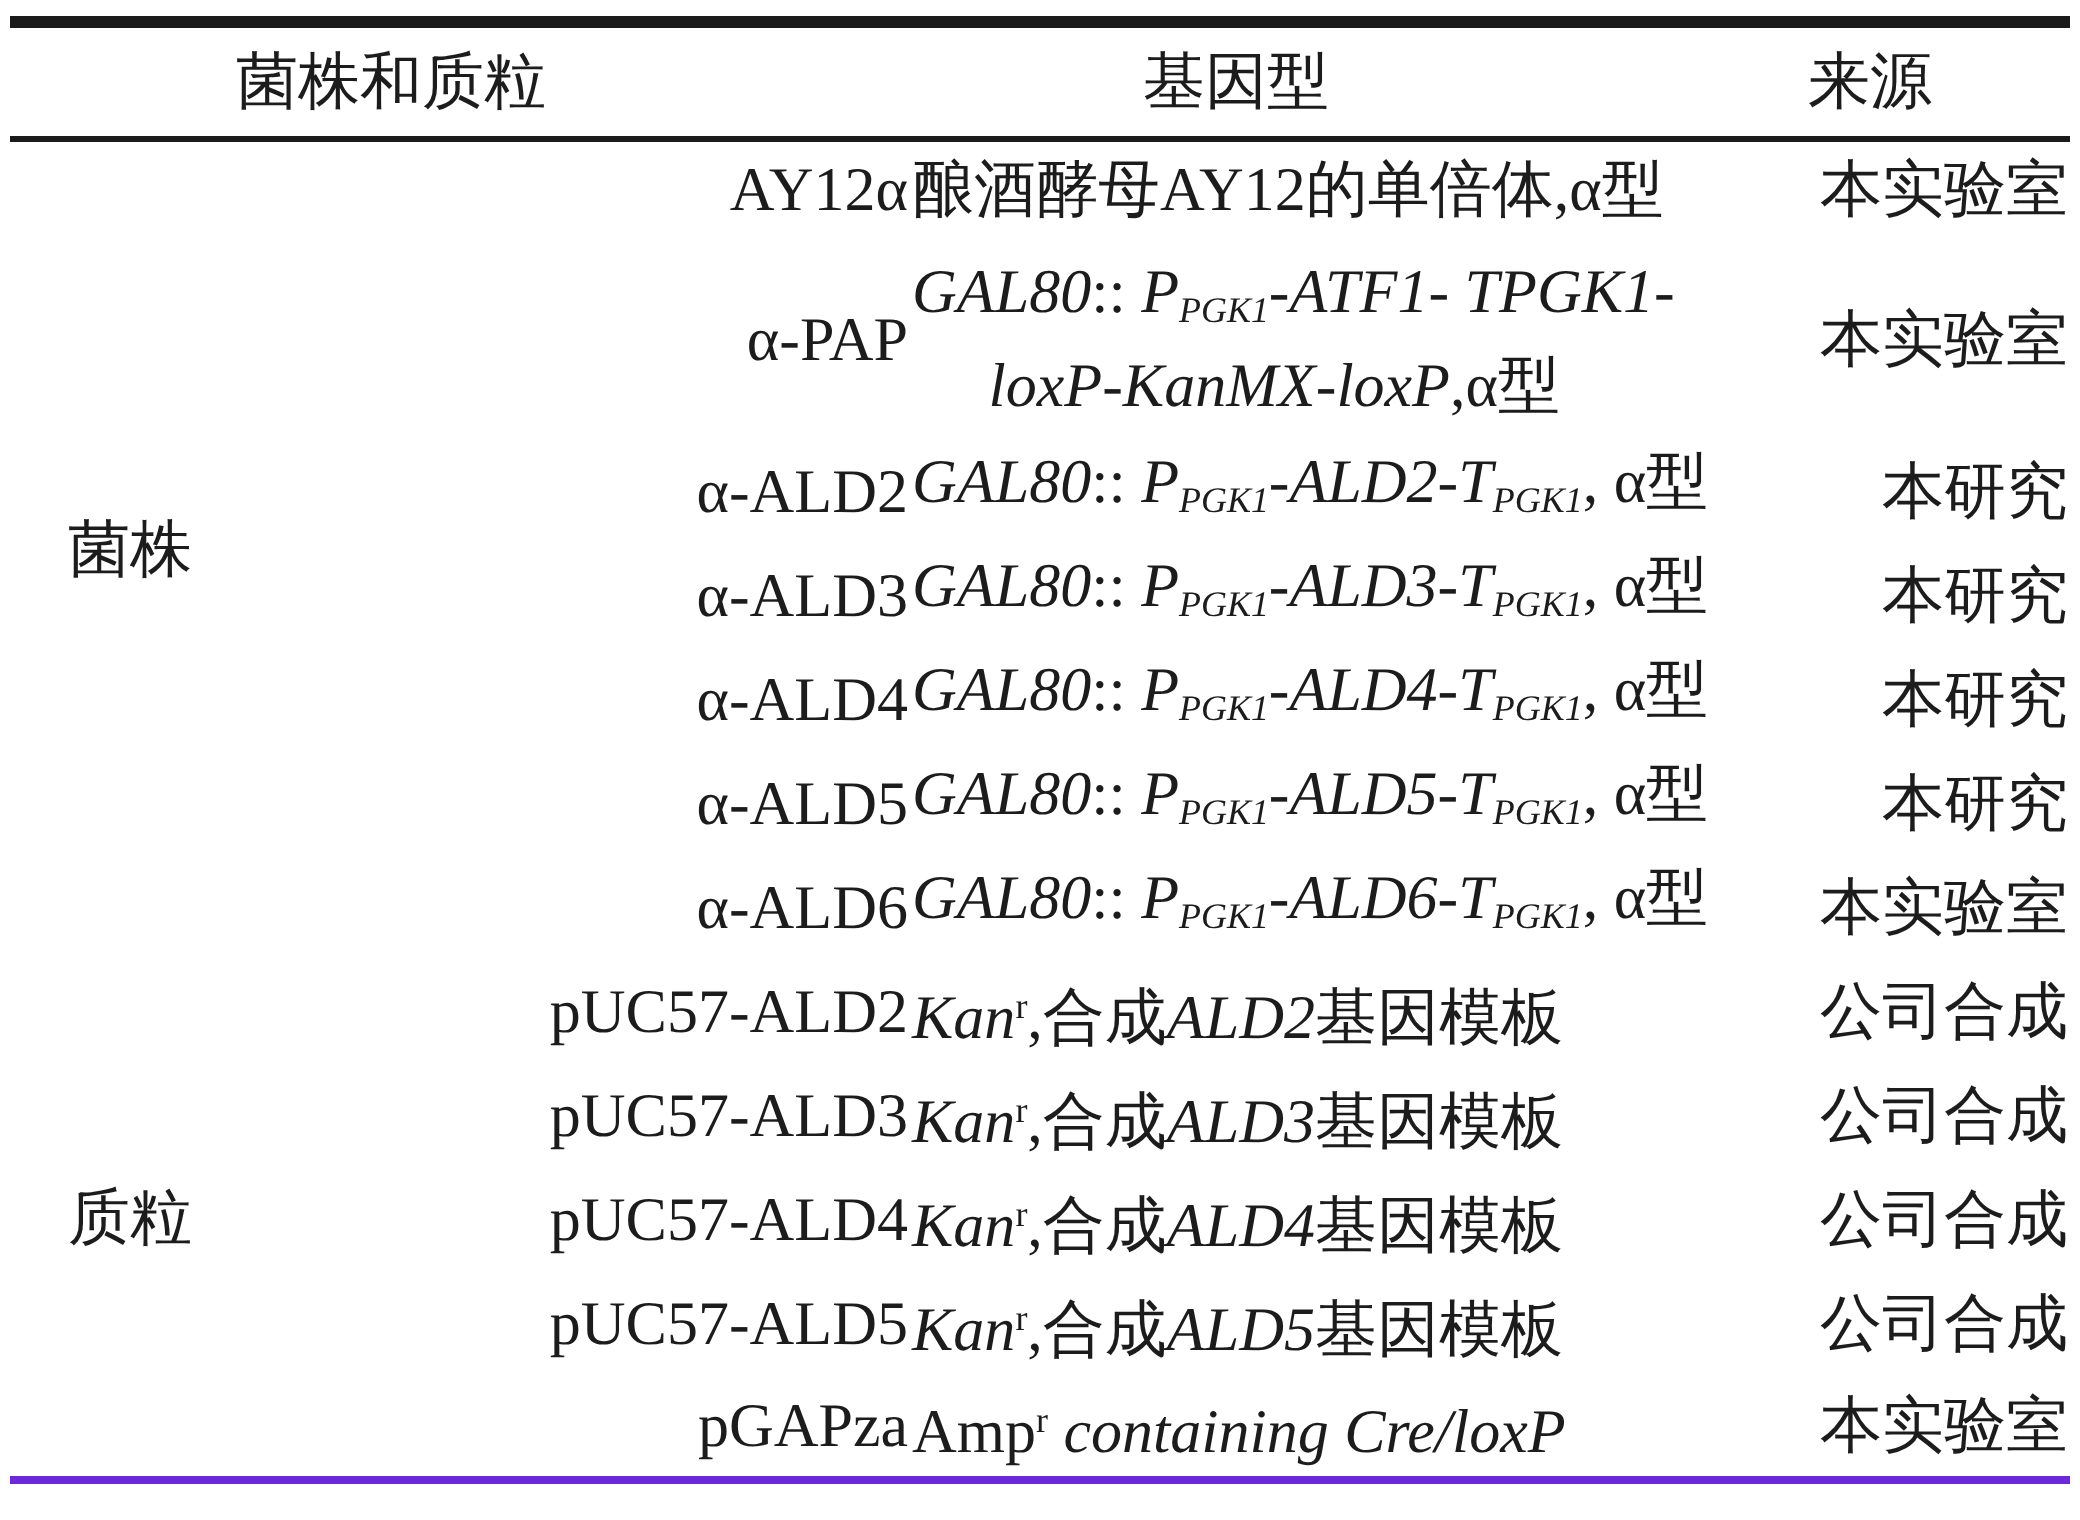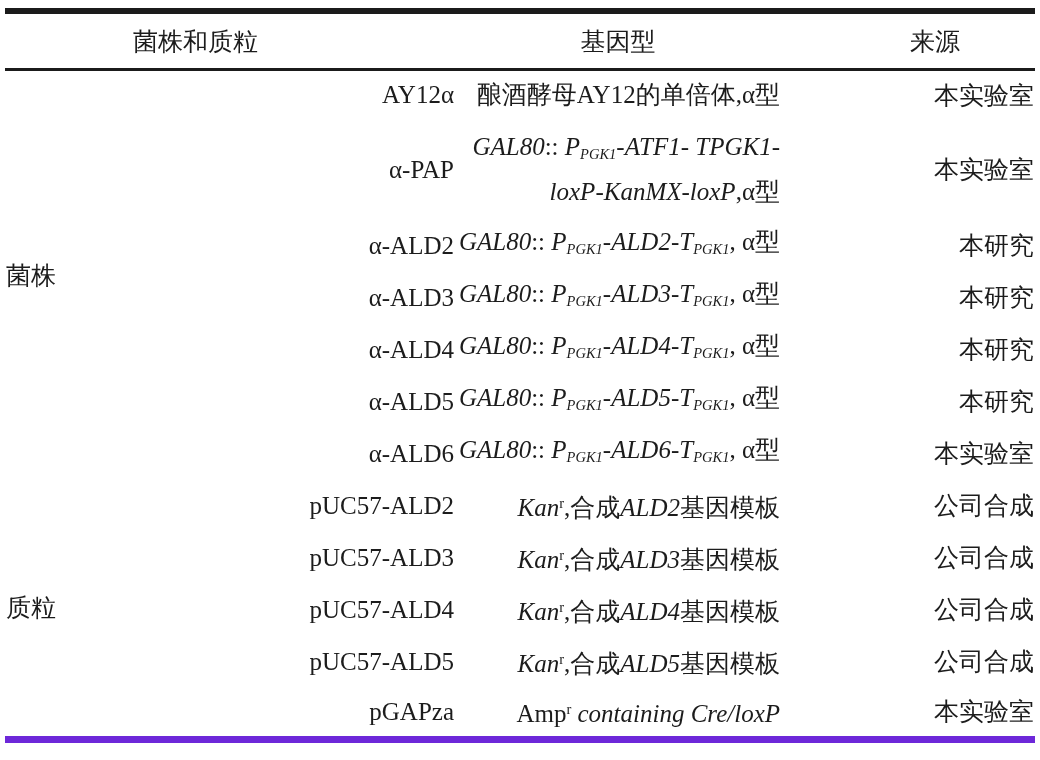--- a/index.html
+++ b/index.html
@@ -17,22 +17,22 @@
     height: 760px;
     box-sizing: border-box;
     padding-top: 8px;
   }
   table.tbl {
     width: 1030px;
     margin: 0 auto;
     border-collapse: collapse;
     table-layout: fixed;
     border-top: 6px solid #1b1b1b;
-    border-bottom: 7px solid #6d28d9;
-    font-size: 25px;
+    border-bottom: 4px solid #6d28d9;
+    font-size: 31px;
     font-family: Liberation Serif, serif;
   }
   col.c-group  { width: 120px; }
   col.c-name   { width: 330px; }
   col.c-geno   { width: 380px; }
   col.c-source { width: 200px; }
 
   thead th {
     font-weight: normal;
     height: 52px;
@@ -43,21 +43,21 @@
   }
   th.h-name { padding-right: 70px; }
   th.h-geno { padding-right: 55px; }
 
   tbody td {
     text-align: right;
     vertical-align: middle;
     white-space: nowrap;
     overflow: visible;
   }
-  td.group-cell  { text-align: left; }
+  td.group-cell  { text-align: center; }
   td.geno-cell   { padding-right: 55px; }
   .geno-line { line-height: 38px; }
 
   .it  { font-style: italic; }
   .sub {
     font-size: 0.58em;
     font-style: italic;
     vertical-align: -0.28em;
     letter-spacing: 0;
   }

